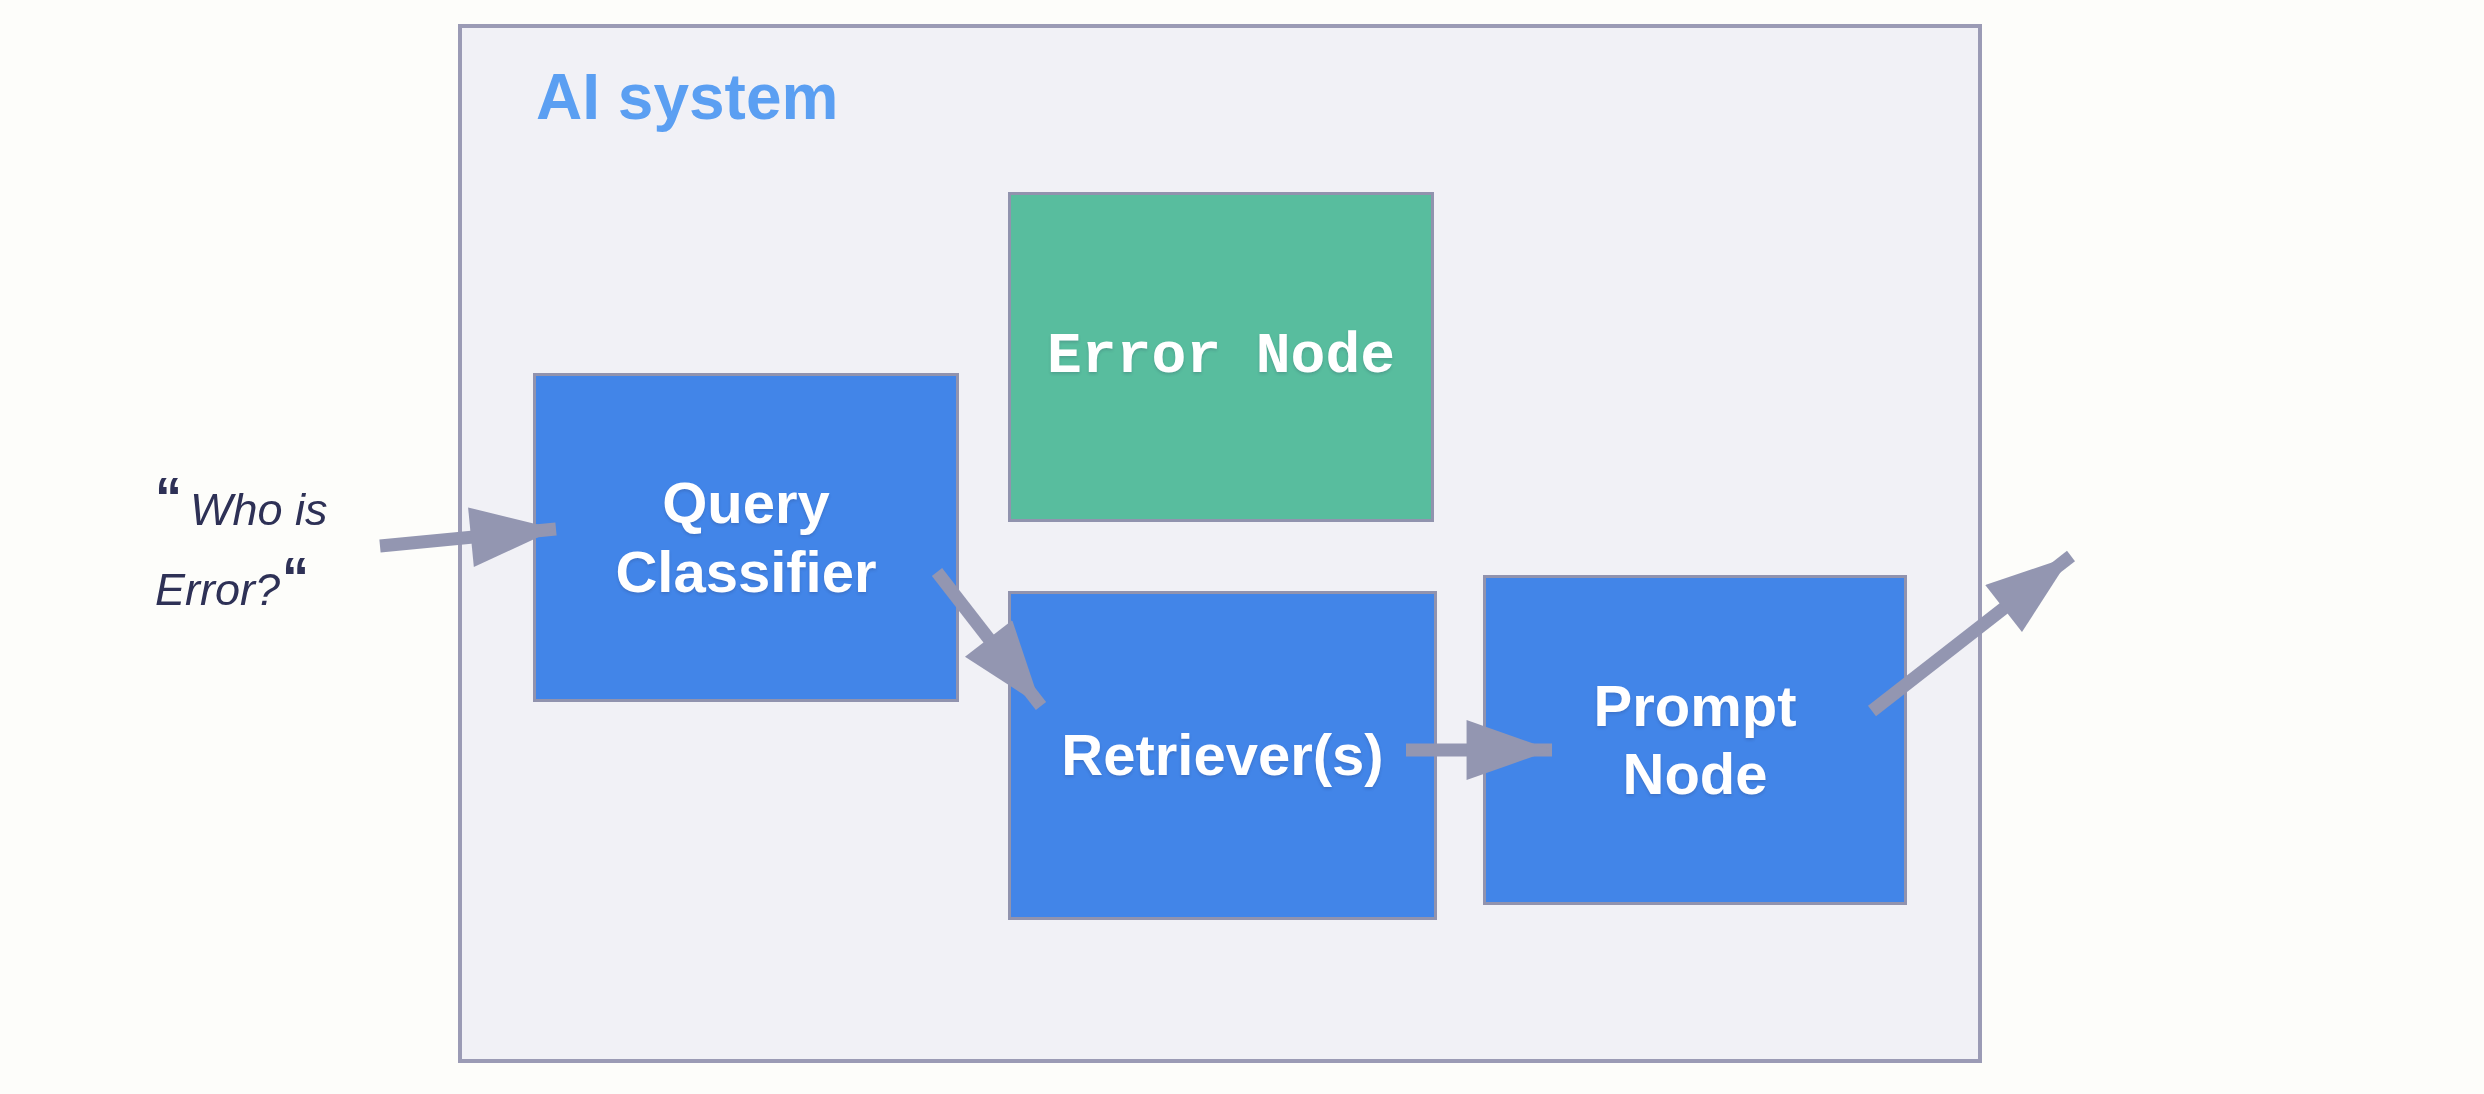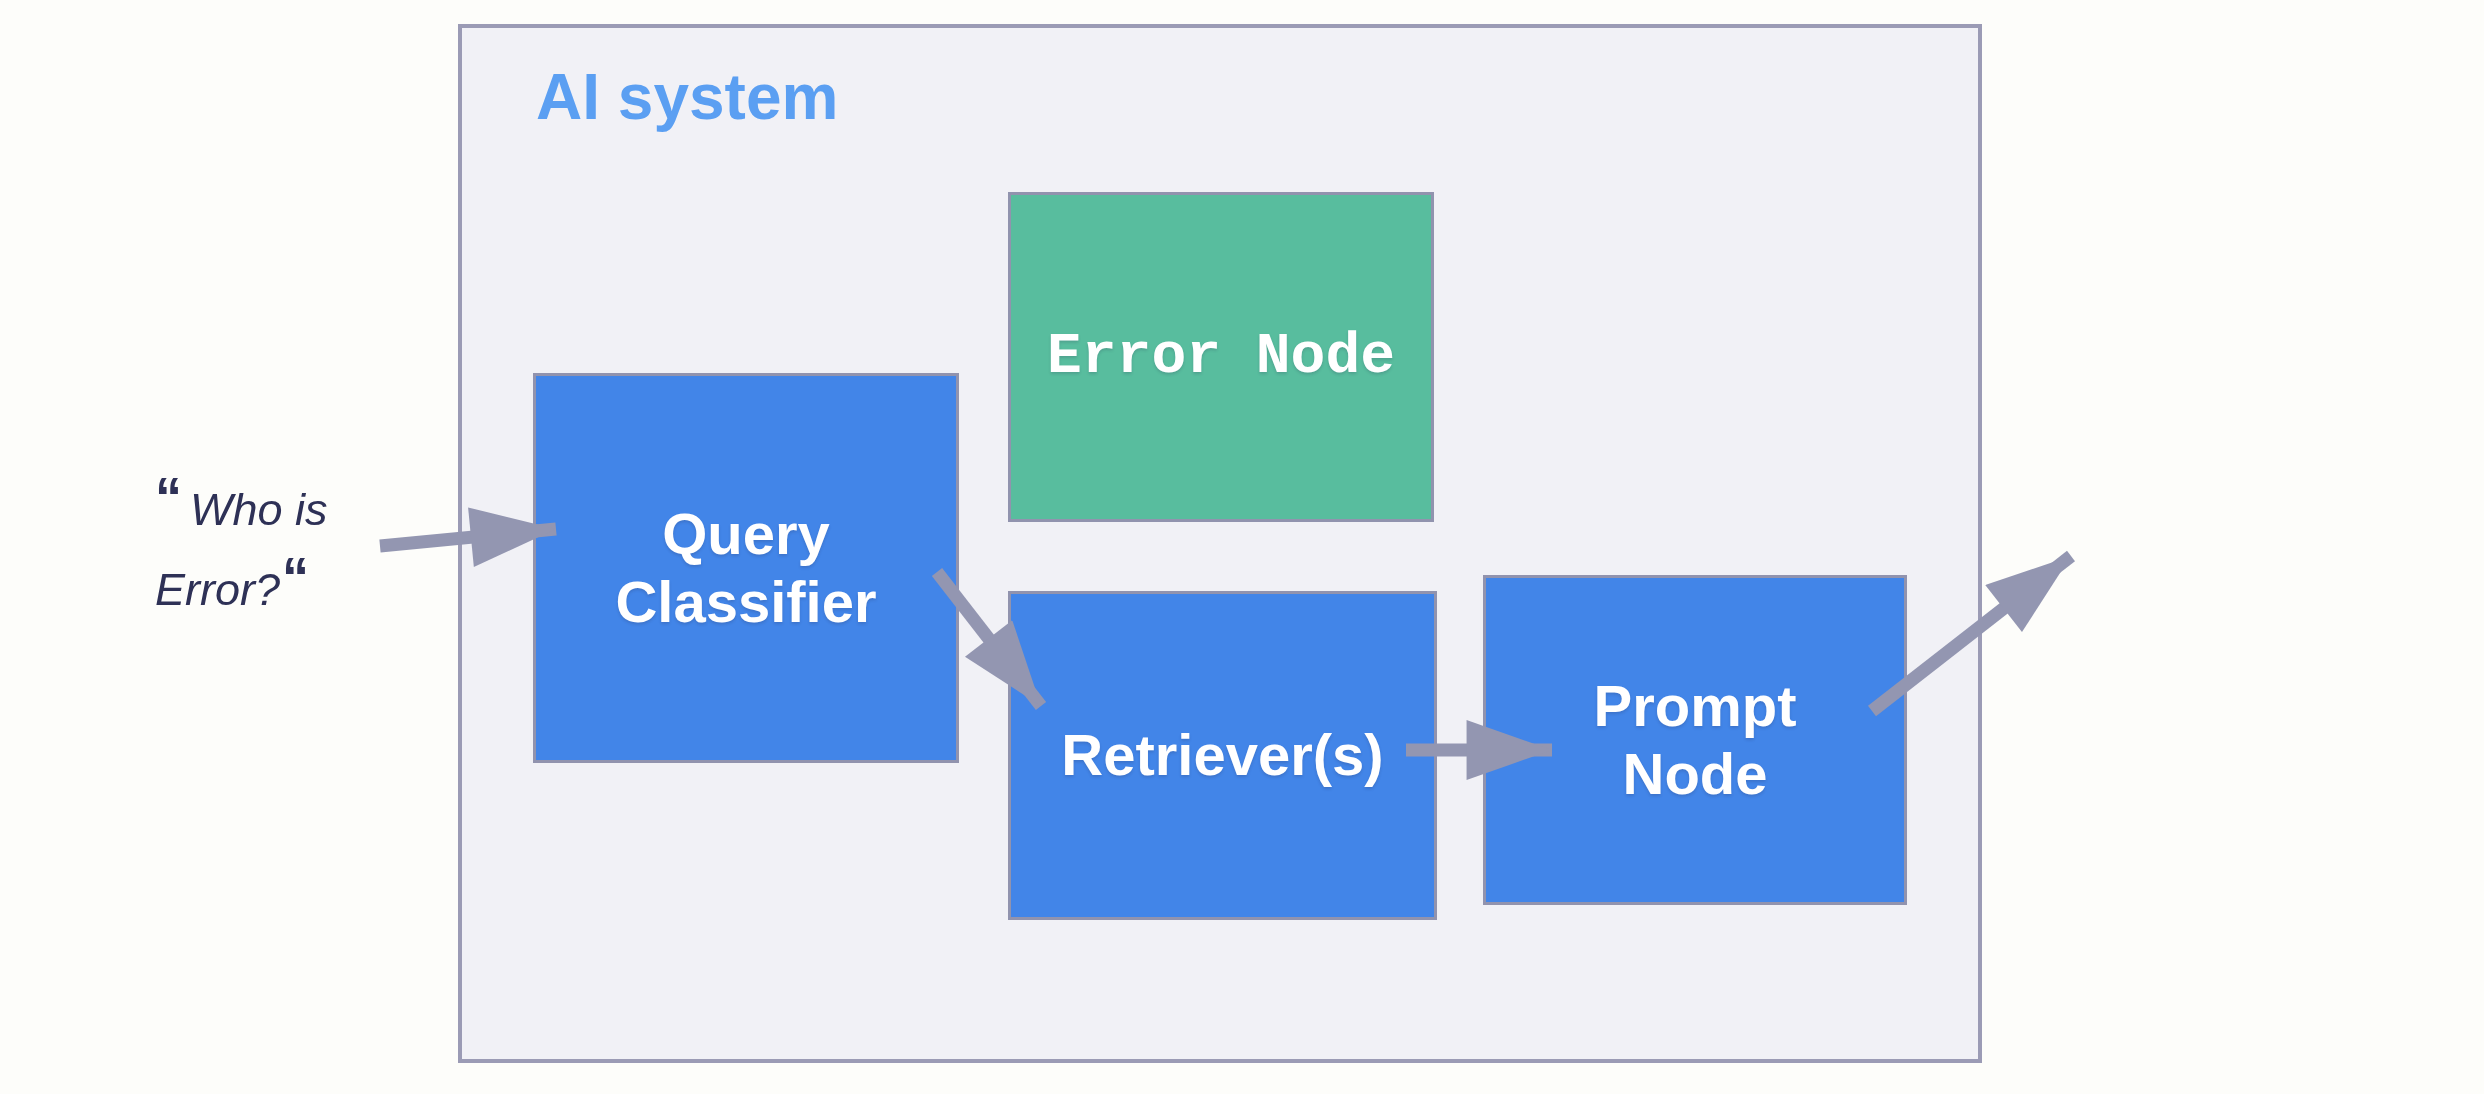--- a/index.html
+++ b/index.html
@@ -45,21 +45,21 @@
     color: #FFFFFF;
     font-weight: bold;
     font-size: 58px;
     line-height: 1.18;
     text-align: center;
     text-shadow: 0 2px 3px rgba(40,40,70,0.18);
   }
   .node.blue  { background: var(--blue,  #4285E8); }
   .node.green { background: var(--green, #58BD9E); }
   .node-error     { left: 1008px; top: 192px; width: 426px; height: 330px; font-family: Liberation Mono, monospace; }
-  .node-query     { left:  533px; top: 373px; width: 426px; height: 390px; }
+  .node-query     { left:  533px; top: 373px; width: 426px; height: 329px; }
   .node-retriever { left: 1008px; top: 574px; width: 429px; height: 329px; margin-top: 17px; }
   .node-prompt    { left: 1483px; top: 575px; width: 424px; height: 330px; }
   .node .wrap-words { width: min-content; }
   .quote-block {
     position: absolute;
     color: var(--ink, #2E3156);
     font-size: 45px;
     font-style: italic;
     line-height: 76px;
     white-space: nowrap;

